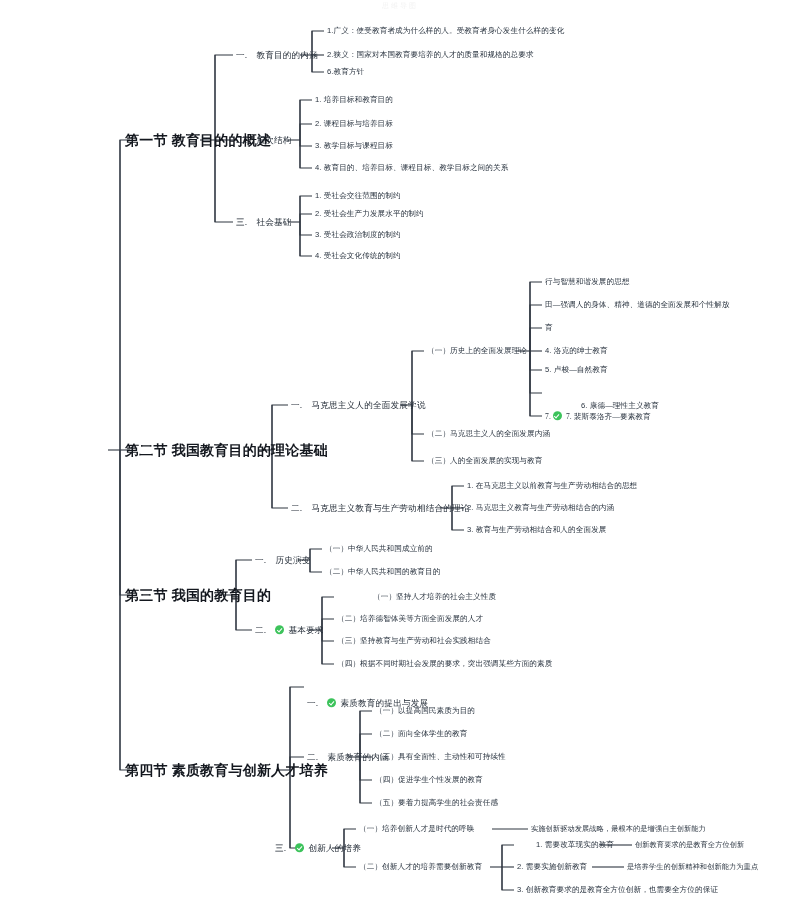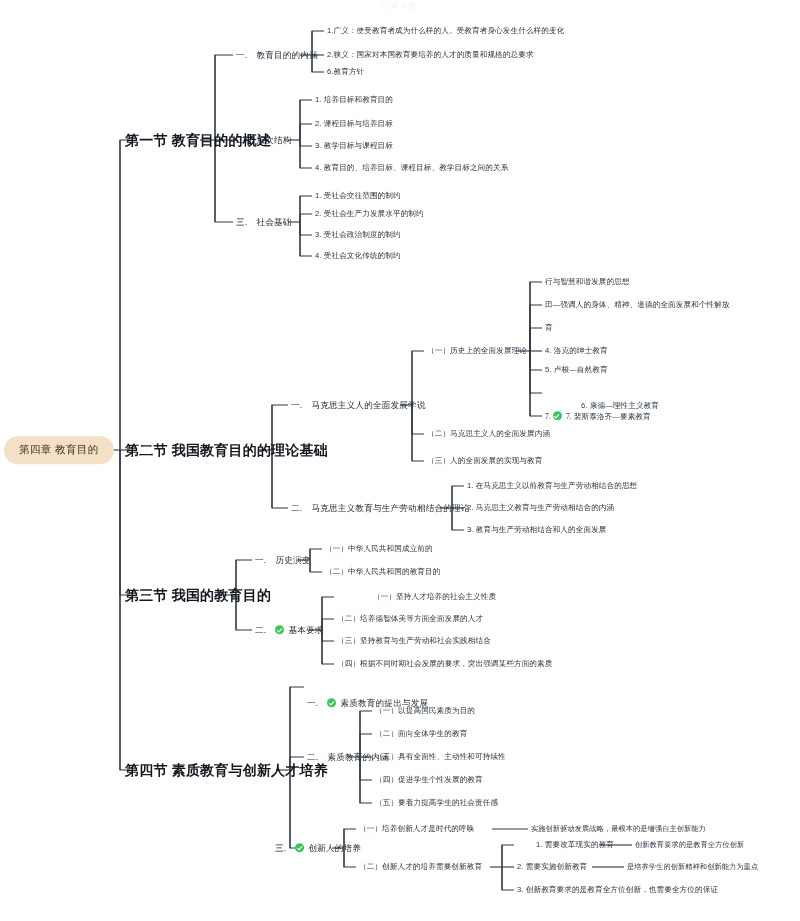--- a/index.html
+++ b/index.html
@@ -222,21 +222,20 @@
     <path d="M502 867 H514"></path>
     <path d="M502 867 V890 H514"></path>
     <path d="M502 845 V890"></path>
 
     <path d="M600 845 H632"></path>
     <path d="M592 867 H624"></path>
   </svg>
 
   <div id="nodes">
 
-    <div class="node root" style="left:4px; top:450px;">第四章 教育目的</div>
 
     <div class="node lvl1" style="left:125px; top:140px;">第一节 教育目的的概述</div>
 
     <div class="node lvl2" style="left:236px; top:55px;">
       <span class="ord">一.</span><span>教育目的的内涵</span>
     </div>
     <div class="node lvl3" style="left:327px; top:31px;">1.广义：使受教育者成为什么样的人。受教育者身心发生什么样的变化</div>
     <div class="node lvl3" style="left:327px; top:55px;">2.狭义：国家对本国教育要培养的人才的质量和规格的总要求</div>
     <div class="node lvl3" style="left:327px; top:72px;">6.教育方针</div>
 

